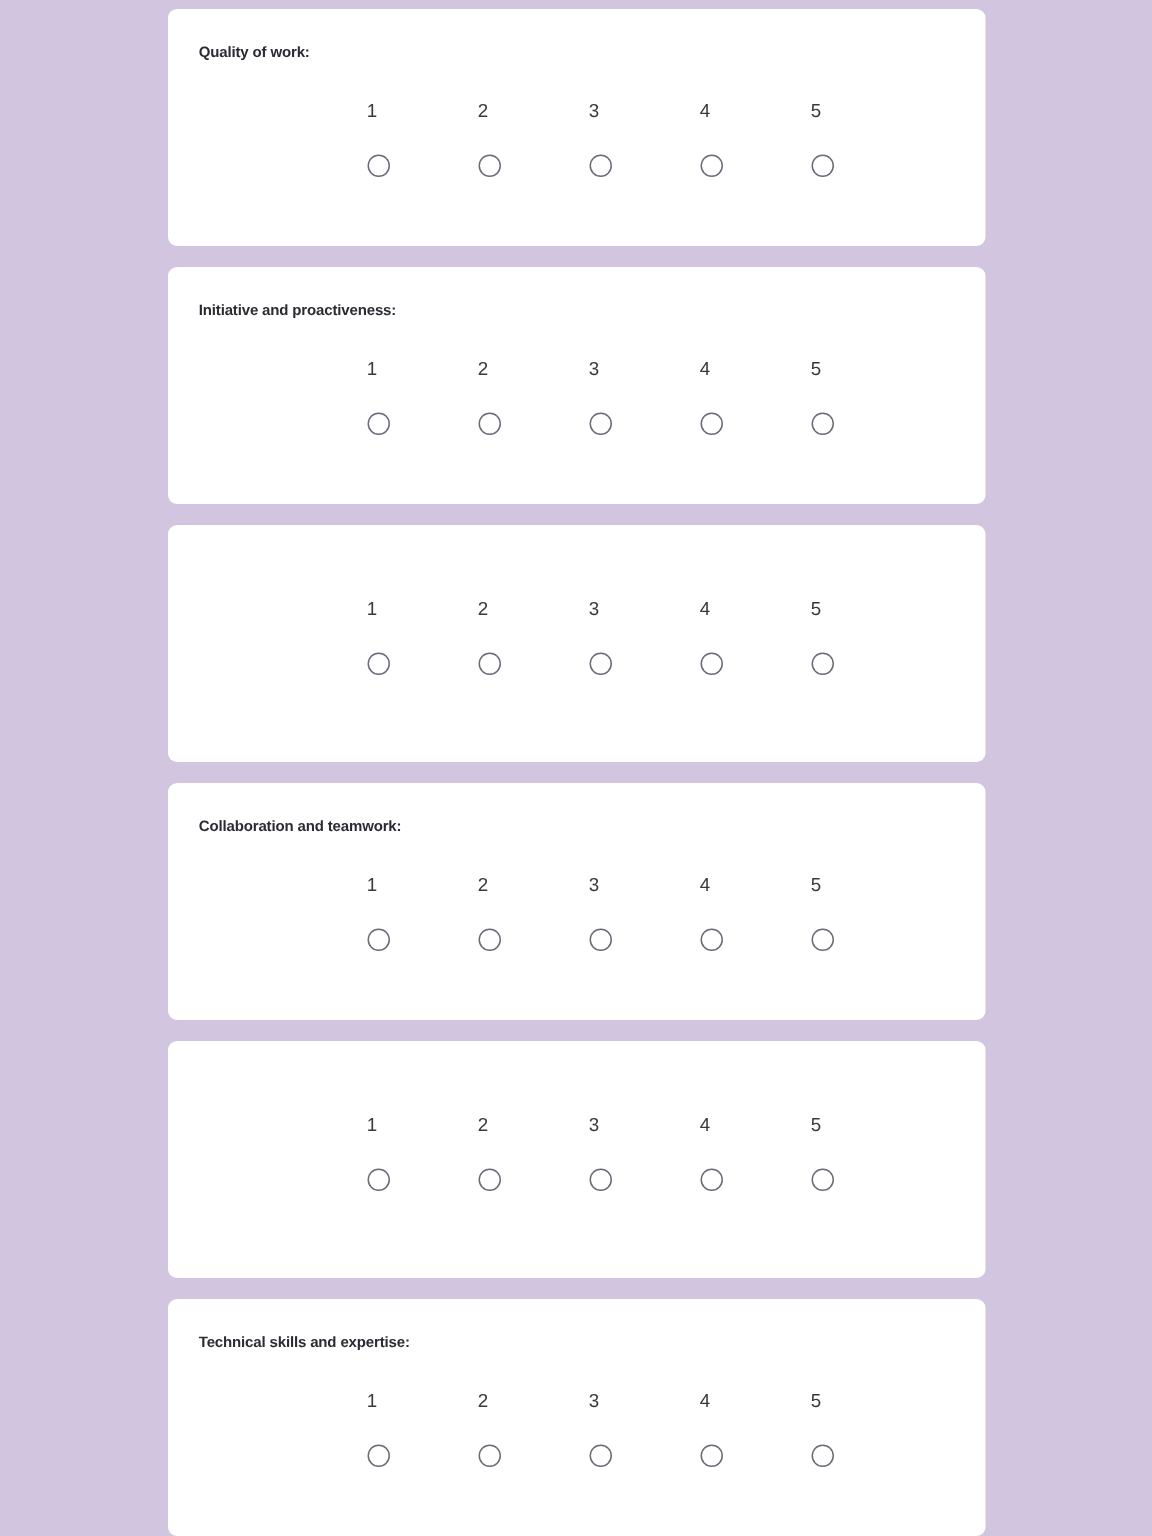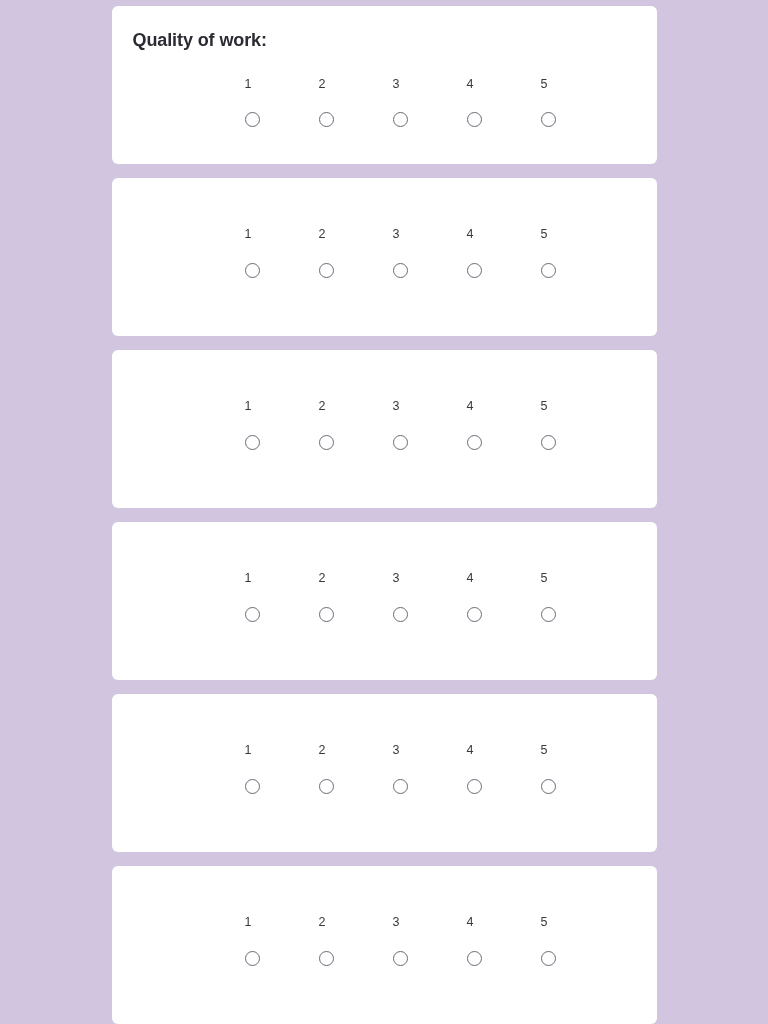--- a/index.html
+++ b/index.html
@@ -25,21 +25,21 @@
   .question-card {
     width: 545px;
     margin: 0 auto 14px auto;
     background: #ffffff;
     border-radius: 6px;
     padding: 24px 20px 26px 20px;
     min-height: 158px;
   }
 
   .question-label {
-    font-size: 18px;
+    font-size: 10px;
     font-weight: bold;
     color: #2b2b33;
     letter-spacing: -0.1px;
     line-height: 1.2;
     padding-left: 1px;
   }
 
   .scale-block {
     margin-top: 26px;
     padding-left: 103px;
@@ -118,176 +118,179 @@
             <span class="radio-dot"></span>
           </div>
         <div class="scale-cell">
             <span class="radio-dot"></span>
           </div>
       </div>
     </div>
   </div>
 
   <div class="question-card">
-    <div class="scale-block">
-      <div class="scale-row">
-        <div class="scale-cell">
-            <span class="scale-number">1</span>
-          </div>
-        <div class="scale-cell">
-            <span class="scale-number">2</span>
-          </div>
-        <div class="scale-cell">
-            <span class="scale-number">3</span>
-          </div>
-        <div class="scale-cell">
-            <span class="scale-number">4</span>
-          </div>
-        <div class="scale-cell">
-            <span class="scale-number">5</span>
-          </div>
-      </div>
-      <div class="scale-row scale-row-radios">
-        <div class="scale-cell">
-            <span class="radio-dot"></span>
-          </div>
-        <div class="scale-cell">
-            <span class="radio-dot"></span>
-          </div>
-        <div class="scale-cell">
-            <span class="radio-dot"></span>
-          </div>
-        <div class="scale-cell">
-            <span class="radio-dot"></span>
-          </div>
-        <div class="scale-cell">
-            <span class="radio-dot"></span>
-          </div>
-      </div>
-    </div>
-  </div>
-
-  <div class="question-card">
-    <div class="scale-block">
-      <div class="scale-row">
-        <div class="scale-cell">
-            <span class="scale-number">1</span>
-          </div>
-        <div class="scale-cell">
-            <span class="scale-number">2</span>
-          </div>
-        <div class="scale-cell">
-            <span class="scale-number">3</span>
-          </div>
-        <div class="scale-cell">
-            <span class="scale-number">4</span>
-          </div>
-        <div class="scale-cell">
-            <span class="scale-number">5</span>
-          </div>
-      </div>
-      <div class="scale-row scale-row-radios">
-        <div class="scale-cell">
-            <span class="radio-dot"></span>
-          </div>
-        <div class="scale-cell">
-            <span class="radio-dot"></span>
-          </div>
-        <div class="scale-cell">
-            <span class="radio-dot"></span>
-          </div>
-        <div class="scale-cell">
-            <span class="radio-dot"></span>
-          </div>
-        <div class="scale-cell">
-            <span class="radio-dot"></span>
-          </div>
-      </div>
-    </div>
-  </div>
-
-  <div class="question-card">
-    <div class="scale-block">
-      <div class="scale-row">
-        <div class="scale-cell">
-            <span class="scale-number">1</span>
-          </div>
-        <div class="scale-cell">
-            <span class="scale-number">2</span>
-          </div>
-        <div class="scale-cell">
-            <span class="scale-number">3</span>
-          </div>
-        <div class="scale-cell">
-            <span class="scale-number">4</span>
-          </div>
-        <div class="scale-cell">
-            <span class="scale-number">5</span>
-          </div>
-      </div>
-      <div class="scale-row scale-row-radios">
-        <div class="scale-cell">
-            <span class="radio-dot"></span>
-          </div>
-        <div class="scale-cell">
-            <span class="radio-dot"></span>
-          </div>
-        <div class="scale-cell">
-            <span class="radio-dot"></span>
-          </div>
-        <div class="scale-cell">
-            <span class="radio-dot"></span>
-          </div>
-        <div class="scale-cell">
-            <span class="radio-dot"></span>
-          </div>
-      </div>
-    </div>
-  </div>
-
-  <div class="question-card">
-    <div class="scale-block">
-      <div class="scale-row">
-        <div class="scale-cell">
-            <span class="scale-number">1</span>
-          </div>
-        <div class="scale-cell">
-            <span class="scale-number">2</span>
-          </div>
-        <div class="scale-cell">
-            <span class="scale-number">3</span>
-          </div>
-        <div class="scale-cell">
-            <span class="scale-number">4</span>
-          </div>
-        <div class="scale-cell">
-            <span class="scale-number">5</span>
-          </div>
-      </div>
-      <div class="scale-row scale-row-radios">
-        <div class="scale-cell">
-            <span class="radio-dot"></span>
-          </div>
-        <div class="scale-cell">
-            <span class="radio-dot"></span>
-          </div>
-        <div class="scale-cell">
-            <span class="radio-dot"></span>
-          </div>
-        <div class="scale-cell">
-            <span class="radio-dot"></span>
-          </div>
-        <div class="scale-cell">
-            <span class="radio-dot"></span>
-          </div>
-      </div>
-    </div>
-  </div>
-
-  <div class="question-card">
+    <div class="question-label">Initiative and proactiveness:</div>
+    <div class="scale-block">
+      <div class="scale-row">
+        <div class="scale-cell">
+            <span class="scale-number">1</span>
+          </div>
+        <div class="scale-cell">
+            <span class="scale-number">2</span>
+          </div>
+        <div class="scale-cell">
+            <span class="scale-number">3</span>
+          </div>
+        <div class="scale-cell">
+            <span class="scale-number">4</span>
+          </div>
+        <div class="scale-cell">
+            <span class="scale-number">5</span>
+          </div>
+      </div>
+      <div class="scale-row scale-row-radios">
+        <div class="scale-cell">
+            <span class="radio-dot"></span>
+          </div>
+        <div class="scale-cell">
+            <span class="radio-dot"></span>
+          </div>
+        <div class="scale-cell">
+            <span class="radio-dot"></span>
+          </div>
+        <div class="scale-cell">
+            <span class="radio-dot"></span>
+          </div>
+        <div class="scale-cell">
+            <span class="radio-dot"></span>
+          </div>
+      </div>
+    </div>
+  </div>
+
+  <div class="question-card">
+    <div class="scale-block">
+      <div class="scale-row">
+        <div class="scale-cell">
+            <span class="scale-number">1</span>
+          </div>
+        <div class="scale-cell">
+            <span class="scale-number">2</span>
+          </div>
+        <div class="scale-cell">
+            <span class="scale-number">3</span>
+          </div>
+        <div class="scale-cell">
+            <span class="scale-number">4</span>
+          </div>
+        <div class="scale-cell">
+            <span class="scale-number">5</span>
+          </div>
+      </div>
+      <div class="scale-row scale-row-radios">
+        <div class="scale-cell">
+            <span class="radio-dot"></span>
+          </div>
+        <div class="scale-cell">
+            <span class="radio-dot"></span>
+          </div>
+        <div class="scale-cell">
+            <span class="radio-dot"></span>
+          </div>
+        <div class="scale-cell">
+            <span class="radio-dot"></span>
+          </div>
+        <div class="scale-cell">
+            <span class="radio-dot"></span>
+          </div>
+      </div>
+    </div>
+  </div>
+
+  <div class="question-card">
+    <div class="question-label">Collaboration and teamwork:</div>
+    <div class="scale-block">
+      <div class="scale-row">
+        <div class="scale-cell">
+            <span class="scale-number">1</span>
+          </div>
+        <div class="scale-cell">
+            <span class="scale-number">2</span>
+          </div>
+        <div class="scale-cell">
+            <span class="scale-number">3</span>
+          </div>
+        <div class="scale-cell">
+            <span class="scale-number">4</span>
+          </div>
+        <div class="scale-cell">
+            <span class="scale-number">5</span>
+          </div>
+      </div>
+      <div class="scale-row scale-row-radios">
+        <div class="scale-cell">
+            <span class="radio-dot"></span>
+          </div>
+        <div class="scale-cell">
+            <span class="radio-dot"></span>
+          </div>
+        <div class="scale-cell">
+            <span class="radio-dot"></span>
+          </div>
+        <div class="scale-cell">
+            <span class="radio-dot"></span>
+          </div>
+        <div class="scale-cell">
+            <span class="radio-dot"></span>
+          </div>
+      </div>
+    </div>
+  </div>
+
+  <div class="question-card">
+    <div class="scale-block">
+      <div class="scale-row">
+        <div class="scale-cell">
+            <span class="scale-number">1</span>
+          </div>
+        <div class="scale-cell">
+            <span class="scale-number">2</span>
+          </div>
+        <div class="scale-cell">
+            <span class="scale-number">3</span>
+          </div>
+        <div class="scale-cell">
+            <span class="scale-number">4</span>
+          </div>
+        <div class="scale-cell">
+            <span class="scale-number">5</span>
+          </div>
+      </div>
+      <div class="scale-row scale-row-radios">
+        <div class="scale-cell">
+            <span class="radio-dot"></span>
+          </div>
+        <div class="scale-cell">
+            <span class="radio-dot"></span>
+          </div>
+        <div class="scale-cell">
+            <span class="radio-dot"></span>
+          </div>
+        <div class="scale-cell">
+            <span class="radio-dot"></span>
+          </div>
+        <div class="scale-cell">
+            <span class="radio-dot"></span>
+          </div>
+      </div>
+    </div>
+  </div>
+
+  <div class="question-card">
+    <div class="question-label">Technical skills and expertise:</div>
     <div class="scale-block">
       <div class="scale-row">
         <div class="scale-cell">
             <span class="scale-number">1</span>
           </div>
         <div class="scale-cell">
             <span class="scale-number">2</span>
           </div>
         <div class="scale-cell">
             <span class="scale-number">3</span>

